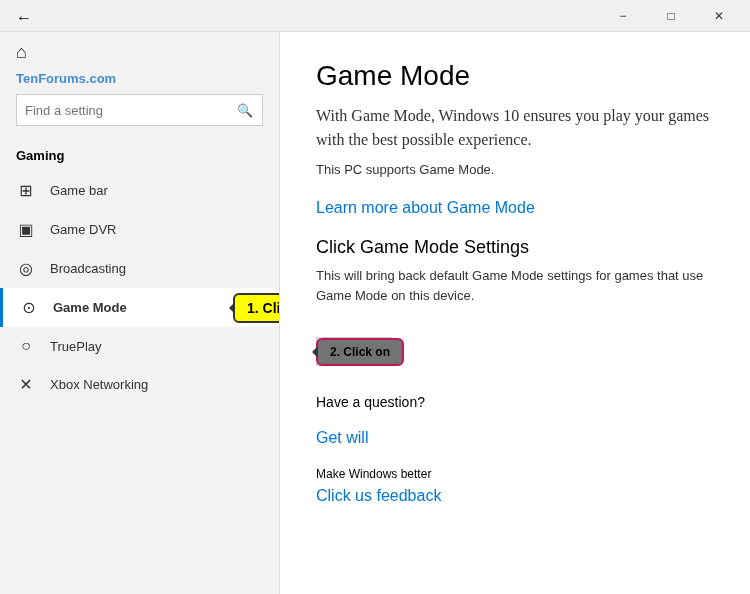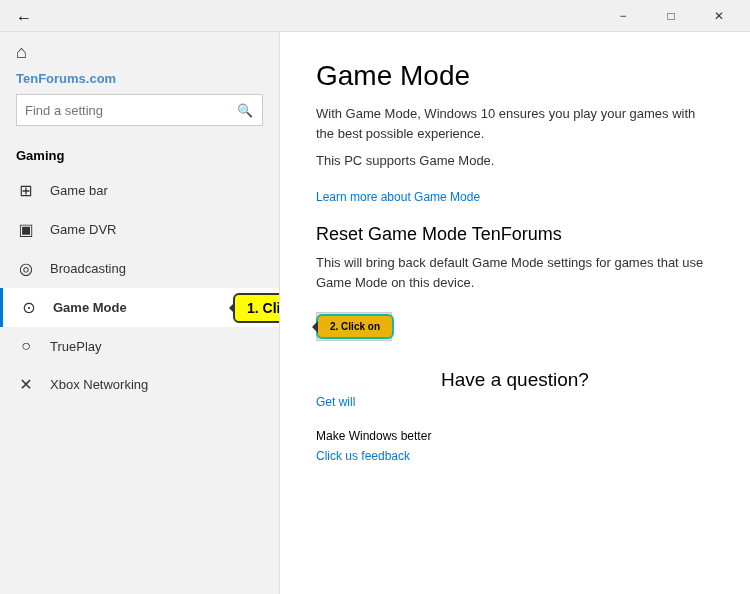--- a/index.html
+++ b/index.html
@@ -149,25 +149,25 @@
       position: absolute;
       left: -12px;
       top: 50%;
       transform: translateY(-50%);
       border: 6px solid transparent;
       border-right-color: #333;
     }
 
     .callout2 {
       position: absolute;
-      background: #eab308;
-      border: 2px solid #14b8a6;
+      background: #737373;
+      border: 2px solid #be185d;
       border-radius: 6px;
       padding: 5px 12px;
-      font-size: 10px;
+      font-size: 12px;
       font-weight: 700;
       color: #000;
       white-space: nowrap;
       z-index: 10;
     }
     .callout2::before {
       content: '';
       position: absolute;
       left: -12px;
       top: 50%;
@@ -183,73 +183,73 @@
       overflow-y: auto;
       background: #fff;
     }
     .page-title {
       font-size: 28px;
       font-weight: 300;
       color: #000;
       margin-bottom: 12px;
     }
     .description {
-      font-size: 13px;
+      font-size: 16px;
       color: #333;
       line-height: 1.5;
       margin-bottom: 10px;
       max-width: 420px;
+      font-family: Liberation Serif, serif;
     }
     .support-text {
       font-size: 13px;
       color: #333;
       margin-bottom: 22px;
     }
     .link {
-      font-size: 12px;
+      font-size: 16px;
       color: #0078d7;
       text-decoration: none;
       cursor: pointer;
       margin-bottom: 20px;
       display: block;
     }
     .section-title {
       font-size: 18px;
       font-weight: 400;
       color: #000;
       margin-bottom: 8px;
       margin-top: 6px;
     }
     .section-desc {
       font-size: 13px;
       color: #333;
       line-height: 1.5;
-      margin-bottom: 20px;
+      margin-bottom: 32px;
       max-width: 420px;
     }
     .reset-row {
       display: flex;
       align-items: center;
       gap: 16px;
       margin-bottom: 28px;
       position: relative;
     }
     .reset-btn {
       background: #e0e0e0;
       border: 1px solid #ccc;
       padding: 6px 20px;
       font-size: 13px;
       color: #333;
       cursor: pointer;
     }
     .question-title {
-      font-size: 19px;
+      font-size: 14px;
       font-weight: 400;
-      margin-bottom: 4px;
-      text-align: center;
+      margin-bottom: 19px;
     }
     .make-title {
       font-size: 12px;
       font-weight: 400;
       margin-top: 20px;
       margin-bottom: 6px;
     }
   </style>
 </head>
 <body>
@@ -306,21 +306,21 @@
       <span class="nav-label">Xbox Networking</span>
     </div>
   </div>
 
   <div class="main-content">
     <h1 class="page-title">Game Mode</h1>
     <p class="description">With Game Mode, Windows 10 ensures you play your games with the best possible experience.</p>
     <p class="support-text">This PC supports Game Mode.</p>
     <a class="link">Learn more about Game Mode</a>
 
-    <h2 class="section-title">Reset Game Mode TenForums</h2>
+    <h2 class="section-title">Click Game Mode Settings</h2>
     <p class="section-desc">This will bring back default Game Mode settings for games that use Game Mode on this device.</p>
 
     <div class="reset-row" style="overflow:visible;">
       <button class="reset-btn">Reset</button>
       <div class="callout2">2. Click on</div>
     </div>
 
     <h2 class="question-title">Have a question?</h2>
     <a class="link">Get will</a>
 

